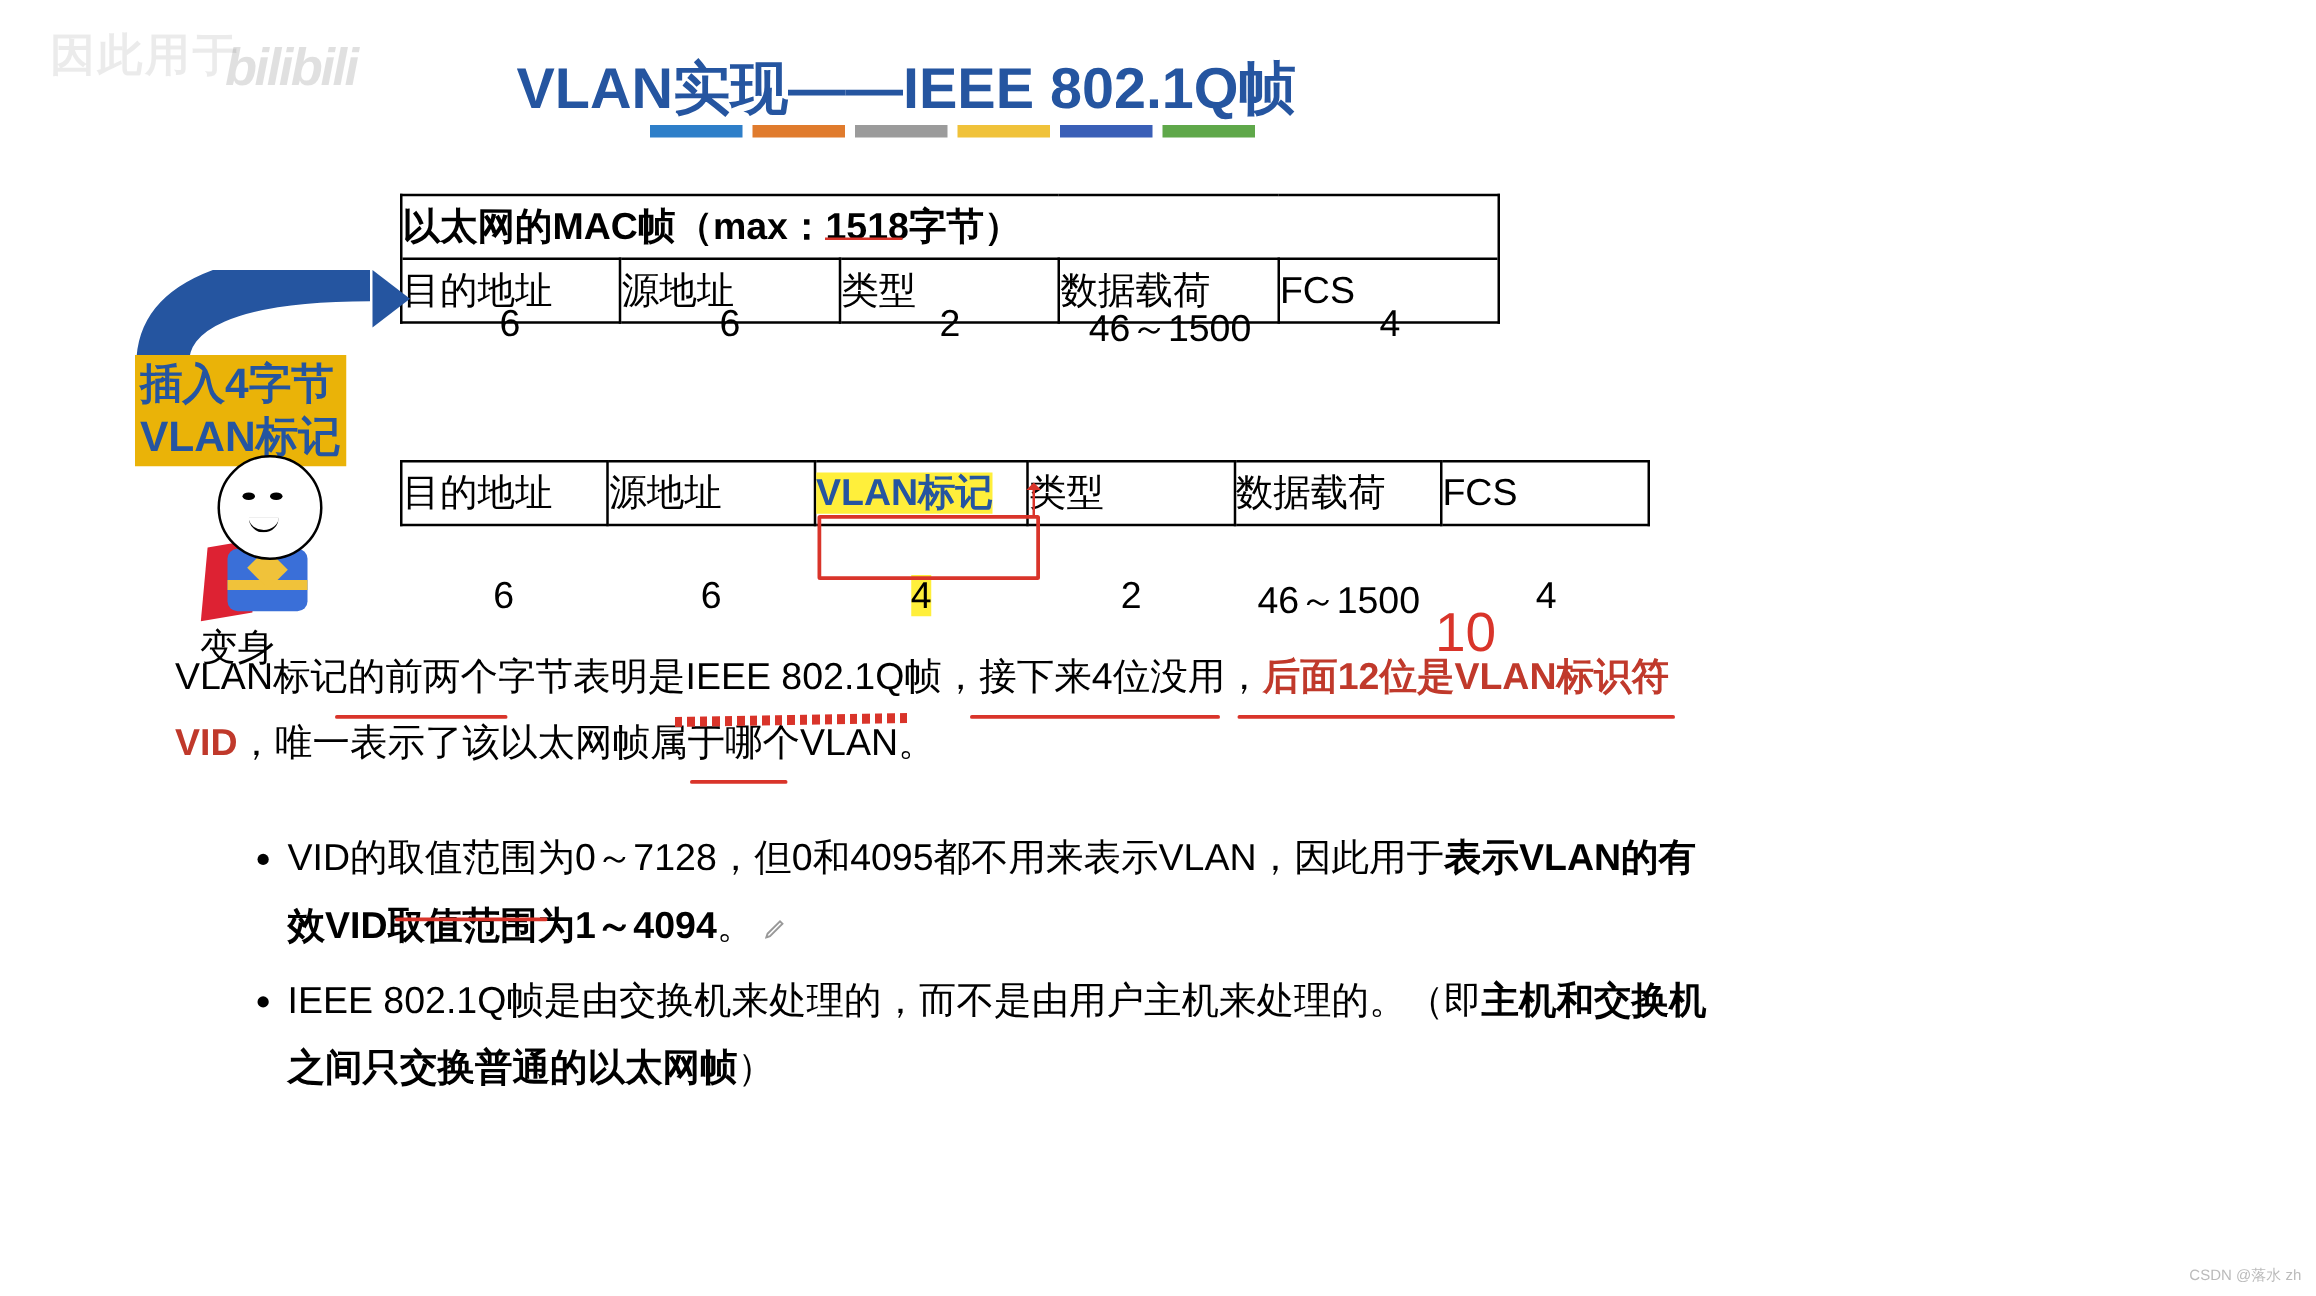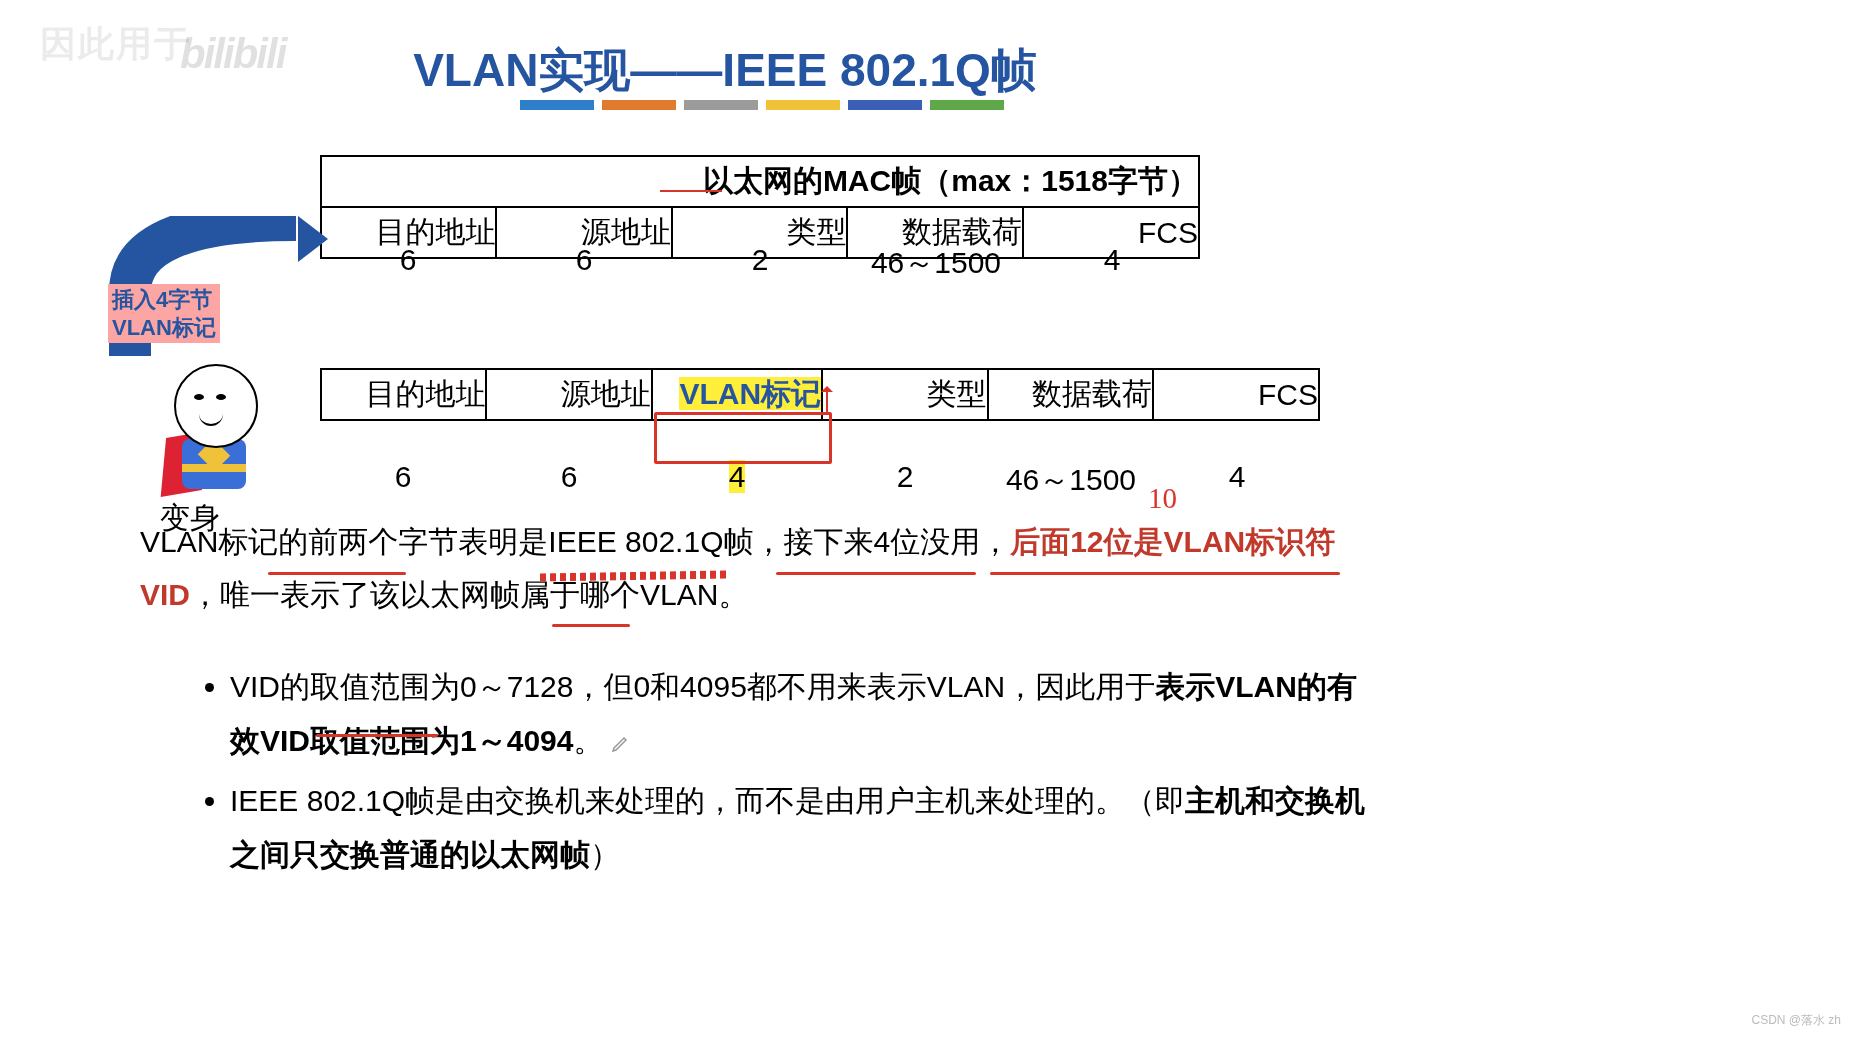--- a/index.html
+++ b/index.html
@@ -56,21 +56,21 @@
   .cb1{background:#2e7fc9;} .cb2{background:#e07b2d;} .cb3{background:#9b9b9b;}
   .cb4{background:#f0c23a;} .cb5{background:#3a5fb7;} .cb6{background:#5fa84a;}
 
   .table-wrap {
     position: absolute;
     border-collapse: collapse;
   }
   .table-wrap th, .table-wrap td {
     border: 2px solid #000;
     font-size: 30px;
-    text-align: right;
+    text-align: left;
     padding: 4px 0;
     margin-left: 42px;
   }
   .table-wrap .caption {
     border: 2px solid #000;
     border-bottom: none;
     font-weight: bold;
   }
   .sizes {
     position: absolute;
@@ -93,23 +93,23 @@
 
   .vlan-cell { color: #2555a0; font-weight: bold; }
   .hl-yellow { background: #ffef3b; }
 
   .arrow-svg { position: absolute; top: 216px; left: 100px; pointer-events:none; }
 
   .note-box {
     position: absolute;
     top: 284px;
     left: 108px;
-    background: #fca5a5;
+    background: #eab308;
     color: #2555a0;
-    font-size: 22px;
+    font-size: 34px;
     font-weight: bold;
     line-height: 1.25;
     padding: 2px 4px;
   }
 
   .avatar {
     position: absolute;
     top: 364px;
     left: 154px;
     width: 120px;
@@ -145,22 +145,22 @@
     width: 1180px;
     font-size: 30px;
     line-height: 1.8;
   }
   .bullets li { margin-bottom: 6px; list-style: disc; margin-left: 30px; }
   .bold { font-weight: bold; }
 
   .red-anno {
     position: absolute;
     color: #d9342a;
-    font-size: 29px;
-    font-family: Liberation Serif, serif;
+    font-size: 44px;
+    font-family: Liberation Sans, sans-serif;
   }
   .underline-red {
     position: absolute;
     height: 3px;
     background: #d9342a;
     border-radius: 2px;
   }
   .wavy-red {
     position:absolute;
     height:8px;

